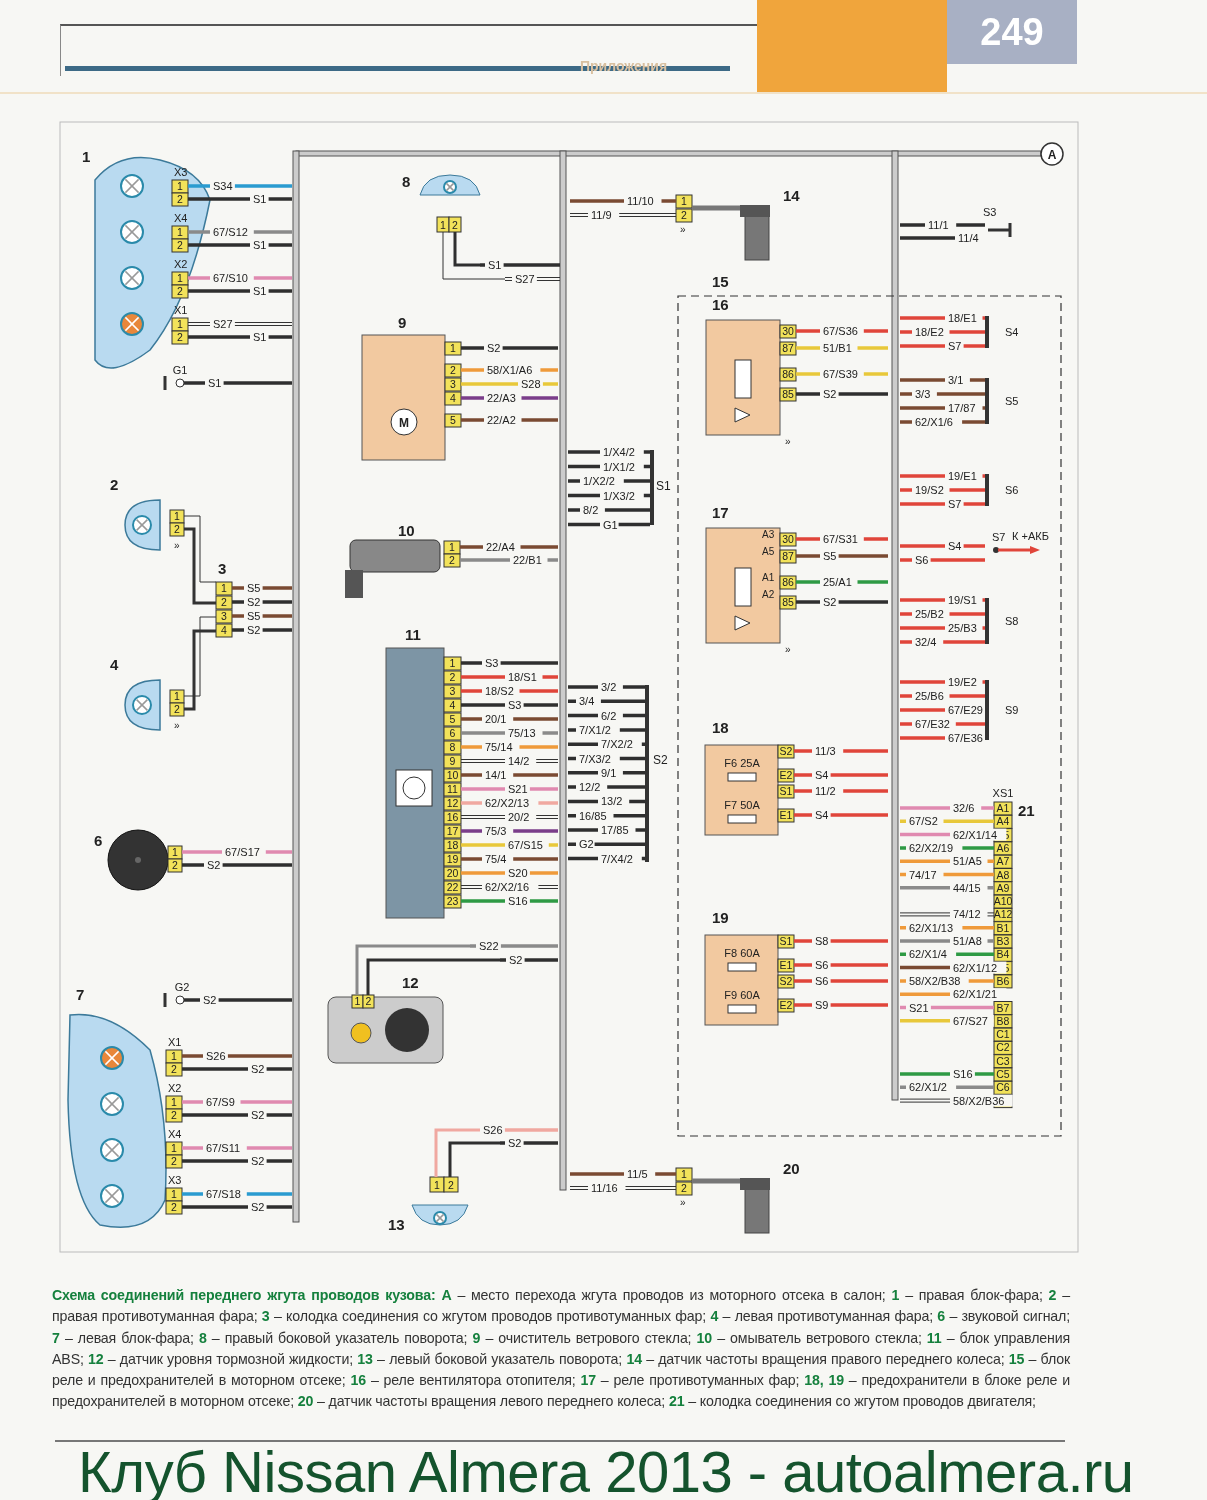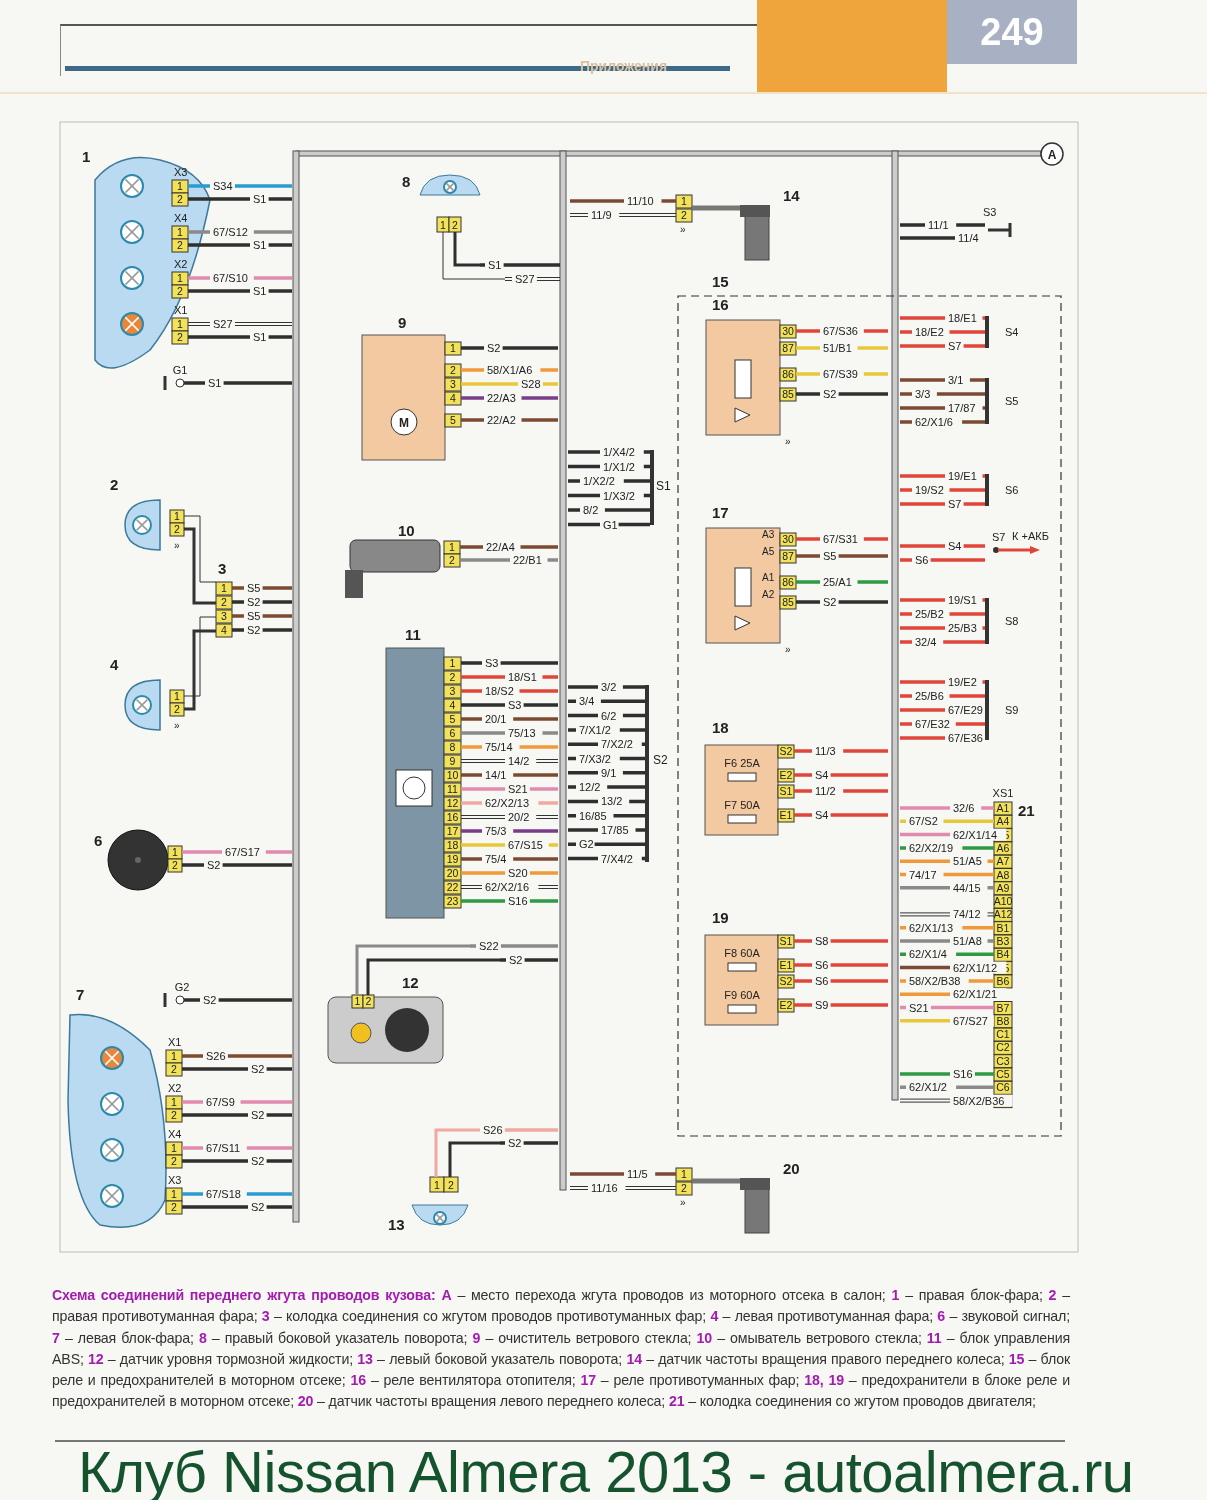--- a/index.html
+++ b/index.html
@@ -5,21 +5,21 @@
   html,body{margin:0;padding:0;background:#f7f7f4;}
   body{width:1207px;height:1500px;position:relative;overflow:hidden;font-family:"Liberation Sans",sans-serif;}
   .hdr-box{position:absolute;left:60px;top:24px;width:880px;height:50px;border-top:2px solid #555;border-left:1px solid #888;}
   .hdr-bar{position:absolute;left:65px;top:66px;width:665px;height:5px;background:#3d6a86;}
   .hdr-orange{position:absolute;left:757px;top:0;width:190px;height:92px;background:#f0a53c;}
   .hdr-page{position:absolute;left:947px;top:0;width:130px;height:64px;background:#a8b0c4;color:#fff;font-weight:bold;font-size:38px;display:flex;align-items:center;justify-content:center;}
   .hdr-section{position:absolute;left:580px;top:38px;font-size:14px;color:#d9c0a0;font-weight:bold;margin-top:20px;}
   .hdr-rule{position:absolute;left:0;top:92px;width:1207px;height:2px;background:#f1e2c8;}
   #diagram{position:absolute;left:0;top:0;}
   .caption{position:absolute;left:52px;top:1285px;width:1018px;font-size:14.2px;line-height:21.3px;color:#333;text-align:justify;letter-spacing:-0.15px;}
-  .caption b{color:#a21caf;margin-top:25px;}
+  .caption b{color:#15803d;margin-top:25px;}
   .footer-rule{position:absolute;left:55px;top:1440px;width:1010px;height:2px;background:#777;}
   .footer{position:absolute;left:78px;top:1438px;font-size:58px;color:#14532d;white-space:nowrap;letter-spacing:-0.5px;}
 </style>
 </head>
 <body>
 
 <div class="hdr-box"></div>
 <div class="hdr-bar"></div>
 <div class="hdr-section">Приложения</div>
 <div class="hdr-orange"></div>

